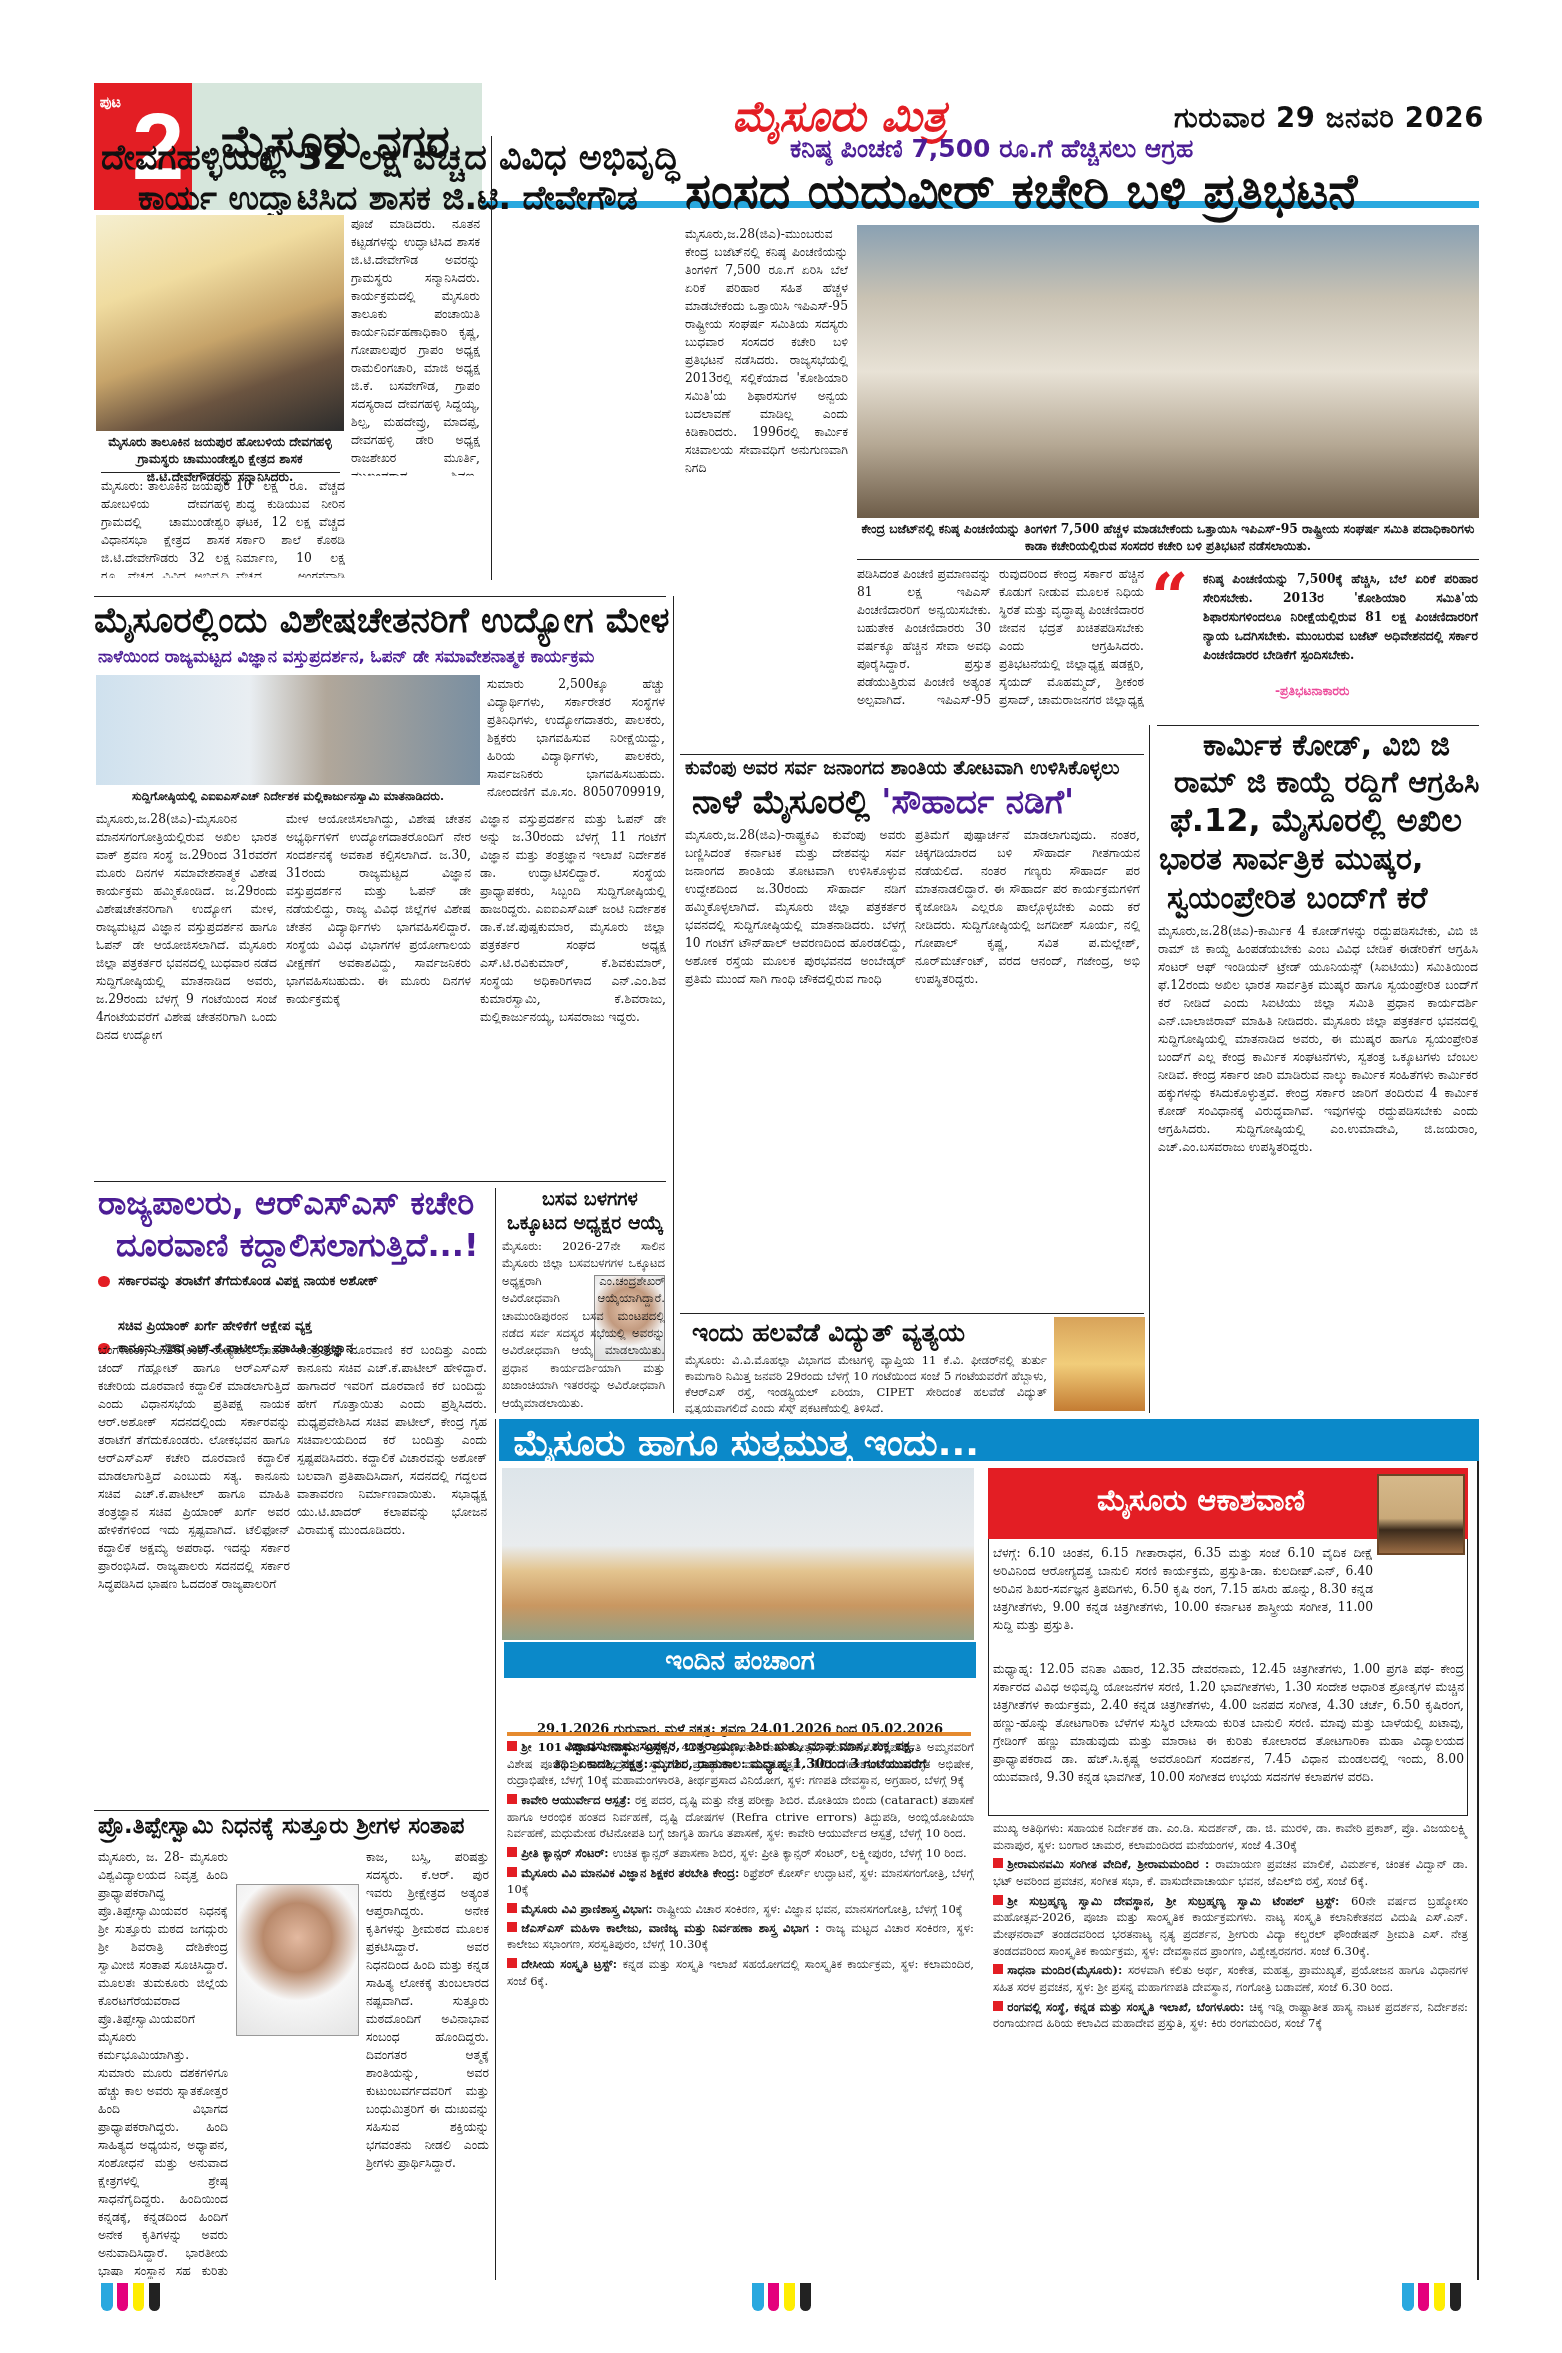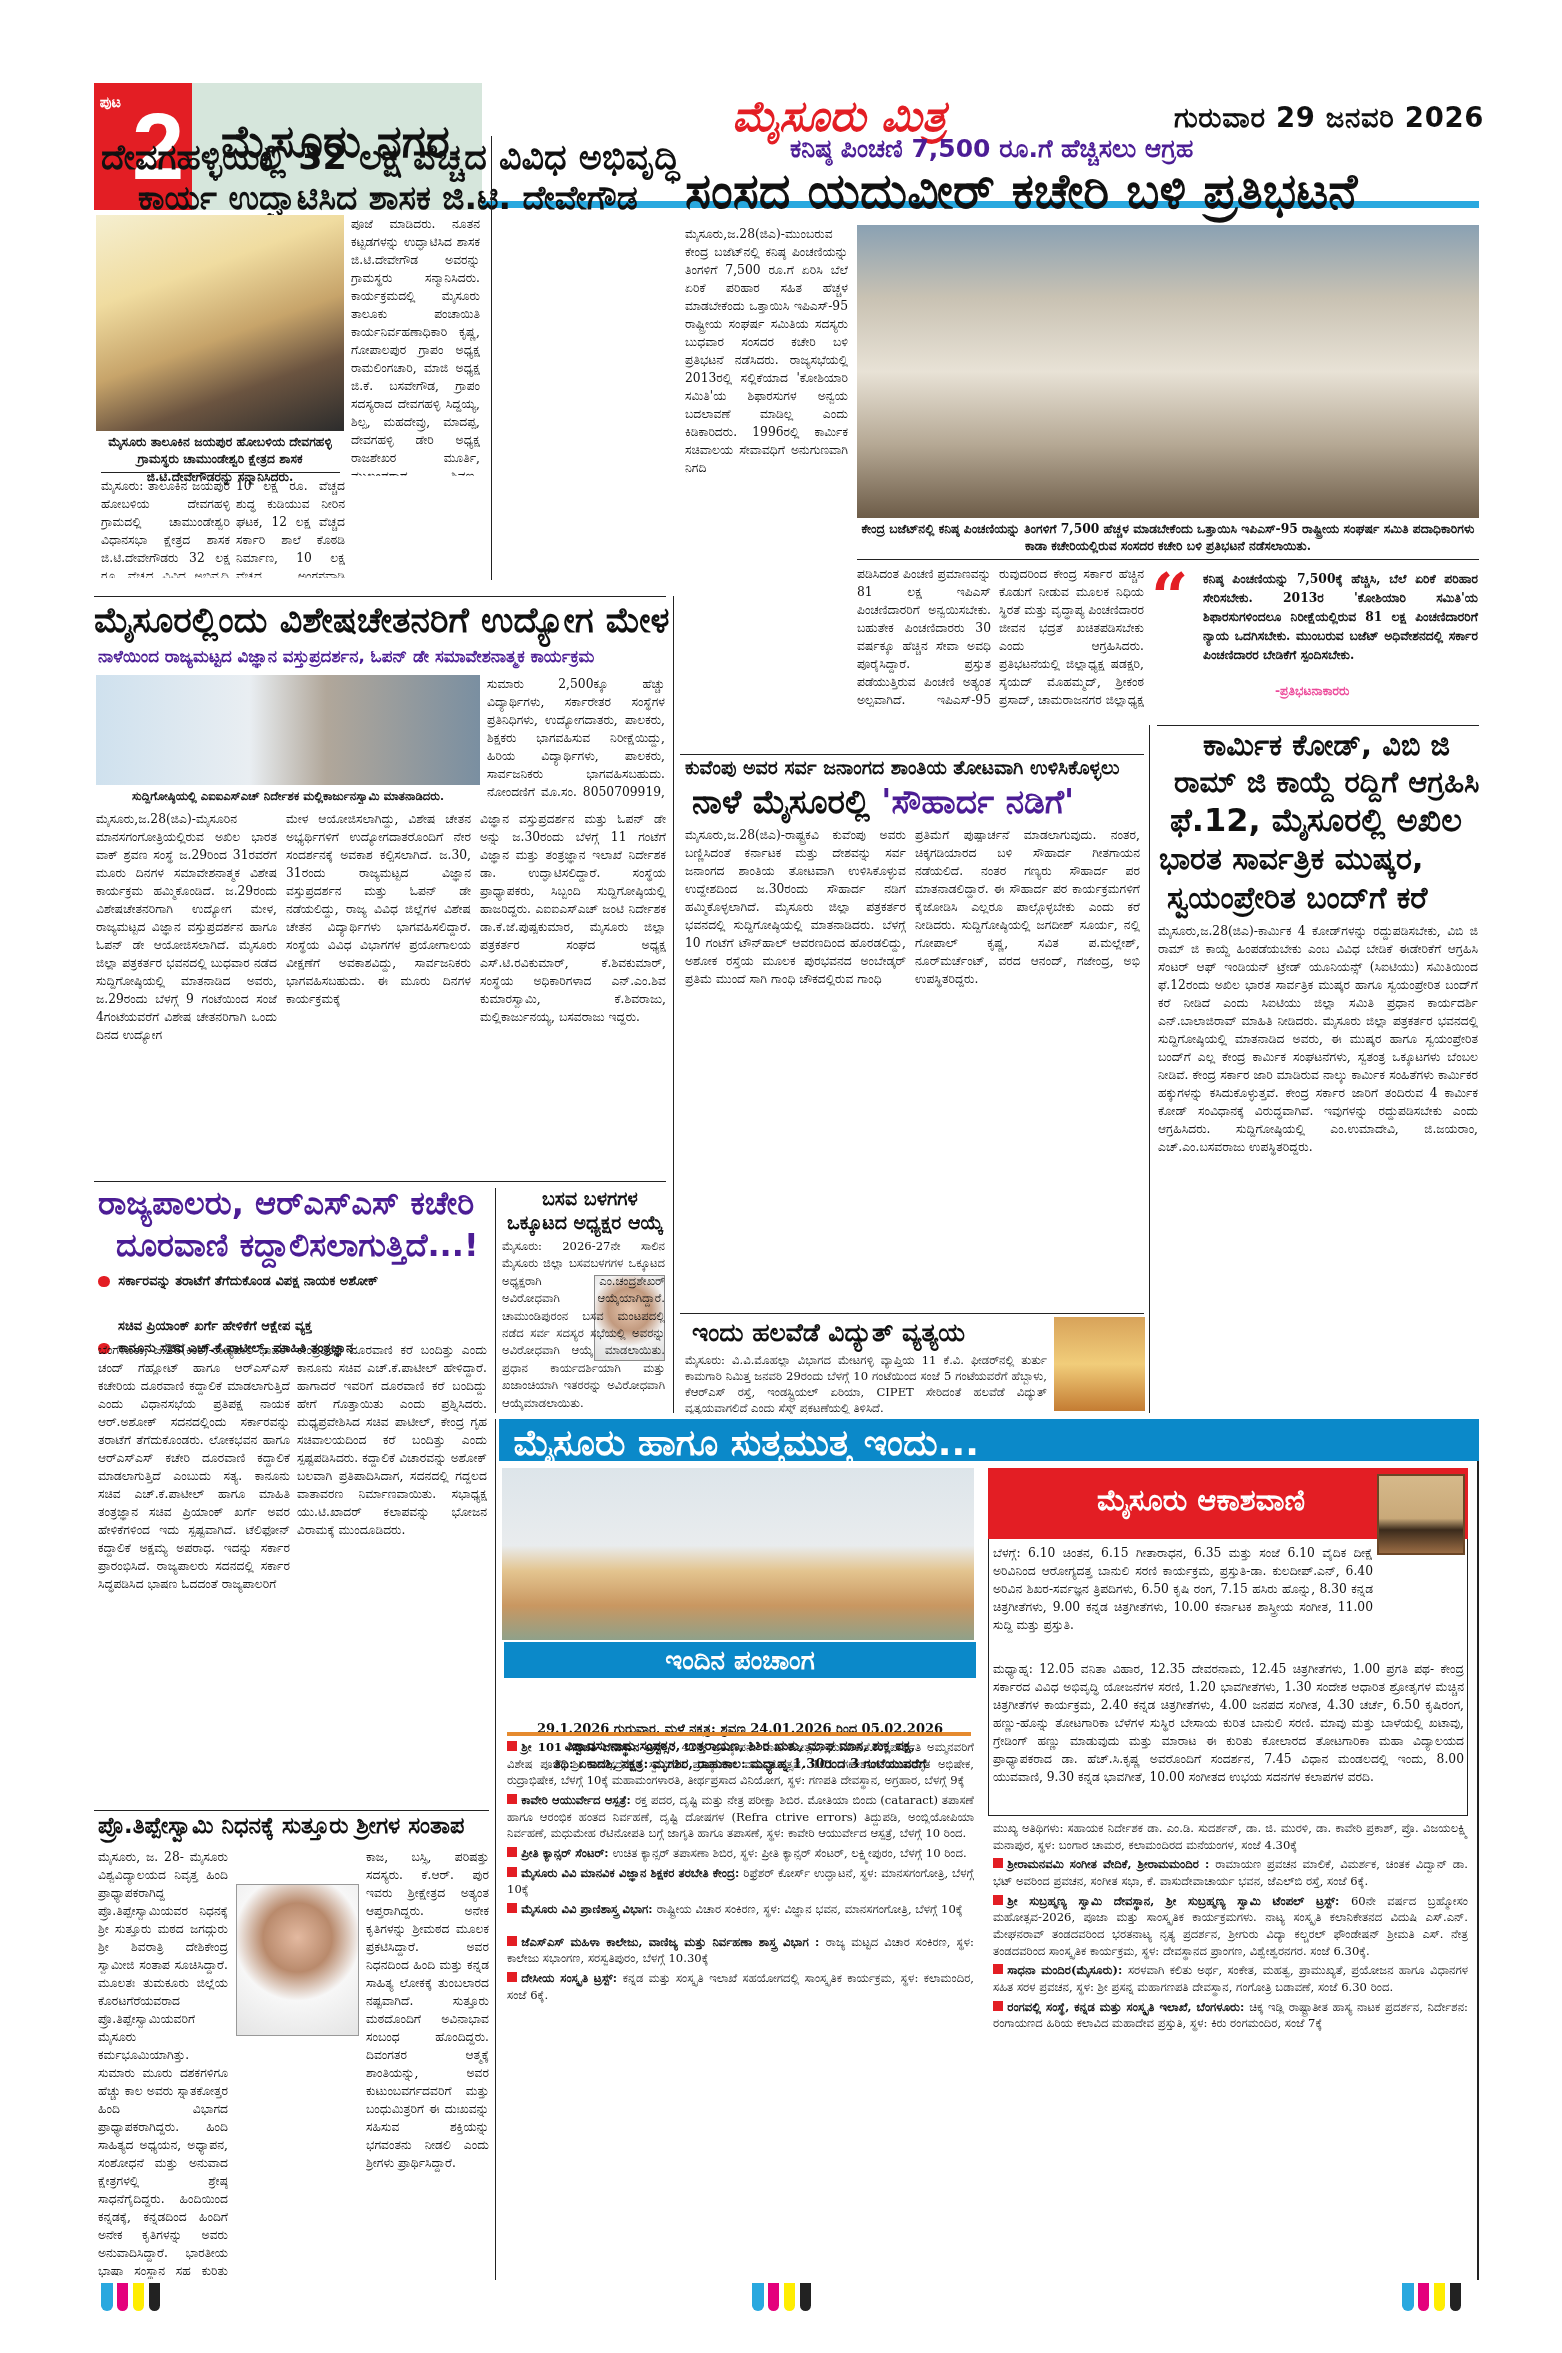--- a/index.html
+++ b/index.html
@@ -177,21 +177,21 @@
   <div>ವಿಶ್ವಾವಸು ನಾಮ ಸಂವತ್ಸರ, ಉತ್ತರಾಯಣ, ಶಿಶಿರ ಋತು, ಮಾಘ ಮಾಸ, ಶುಕ್ಲ ಪಕ್ಷ,</div>
   <div>ತಿಥಿ: ಏಕಾದಶಿ, ನಕ್ಷತ್ರ: ಮೃಗಶಿರ, ರಾಹುಕಾಲ: ಮಧ್ಯಾಹ್ನ 1.30ರಿಂದ 3 ಗಂಟೆಯುವರೆಗೆ</div>
 </div>
 <div class="abs orange-rule"></div>
 
 <div class="abs evt" id="events-left" style="left:507px;top:1739px;width:467px;height:536px;font-size:11.6px;line-height:16.7px;">
     <div style="margin-bottom: 2.9px;"><span class="sq"></span><b>ಶ್ರೀ 101 ಗಣಪತಿ ದೇವಸ್ಥಾನ ಟ್ರಸ್ಟ್ : </b><span>42ನೇ ಪ್ರತಿಷ್ಠಾಪನಾ ವಾರ್ಷಿಕೋತ್ಸವ, ಮುಡುಕುತೊರೆ ಪಾರ್ವತಿ ಅಮ್ಮನವರಿಗೆ ವಿಶೇಷ ಪೂಜೆ, ಶ್ರೀ ವೀರಭದ್ರೇಶ್ವರ ಸ್ವಾಮಿಯ ಪ್ರತಿಷ್ಠಾಪನಾ ವಾರ್ಷಿಕೋತ್ಸವ, 101 ಗಣೇಶನಿಗೆ ಪಂಚಾಮೃತ ಅಭಿಷೇಕ, ರುದ್ರಾಭಿಷೇಕ, ಬೆಳಗ್ಗೆ 10ಕ್ಕೆ ಮಹಾಮಂಗಳಾರತಿ, ತೀರ್ಥಪ್ರಸಾದ ವಿನಿಯೋಗ, ಸ್ಥಳ: ಗಣಪತಿ ದೇವಸ್ಥಾನ, ಅಗ್ರಹಾರ, ಬೆಳಗ್ಗೆ 9ಕ್ಕೆ</span></div>
     <div style="margin-bottom: 2.9px;"><span class="sq"></span><b>ಕಾವೇರಿ ಆಯುರ್ವೇದ ಆಸ್ಪತ್ರೆ: </b><span>ರಕ್ತ ಪದರ, ದೃಷ್ಟಿ ಮತ್ತು ನೇತ್ರ ಪರೀಕ್ಷಾ ಶಿಬಿರ. ಮೋತಿಯಾ ಬಿಂದು (cataract) ತಪಾಸಣೆ ಹಾಗೂ ಆರಂಭಿಕ ಹಂತದ ನಿರ್ವಹಣೆ, ದೃಷ್ಟಿ ದೋಷಗಳ (Refra ctrive errors) ತಿದ್ದುಪಡಿ, ಅಂಬ್ಲಿಯೋಪಿಯಾ ನಿರ್ವಹಣೆ, ಮಧುಮೇಹ ರೆಟಿನೋಪತಿ ಬಗ್ಗೆ ಜಾಗೃತಿ ಹಾಗೂ ತಪಾಸಣೆ, ಸ್ಥಳ: ಕಾವೇರಿ ಆಯುರ್ವೇದ ಆಸ್ಪತ್ರೆ, ಬೆಳಗ್ಗೆ 10 ರಿಂದ.</span></div>
     <div style="margin-bottom: 2.9px;"><span class="sq"></span><b>ಪ್ರೀತಿ ಕ್ಯಾನ್ಸರ್ ಸೆಂಟರ್: </b><span>ಉಚಿತ ಕ್ಯಾನ್ಸರ್ ತಪಾಸಣಾ ಶಿಬಿರ, ಸ್ಥಳ: ಪ್ರೀತಿ ಕ್ಯಾನ್ಸರ್ ಸೆಂಟರ್, ಲಕ್ಷ್ಮೀಪುರಂ, ಬೆಳಗ್ಗೆ 10 ರಿಂದ.</span></div>
     <div style="margin-bottom: 2.9px;"><span class="sq"></span><b>ಮೈಸೂರು ವಿವಿ ಮಾನವಿಕ ವಿಜ್ಞಾನ ಶಿಕ್ಷಕರ ತರಬೇತಿ ಕೇಂದ್ರ: </b><span>ರಿಫ್ರೆಶರ್ ಕೋರ್ಸ್ ಉದ್ಘಾಟನೆ, ಸ್ಥಳ: ಮಾನಸಗಂಗೋತ್ರಿ, ಬೆಳಗ್ಗೆ 10ಕ್ಕೆ</span></div>
-    <div style="margin-bottom: 16px;"><span class="sq"></span><b>ಮೈಸೂರು ವಿವಿ ಪ್ರಾಣಿಶಾಸ್ತ್ರ ವಿಭಾಗ: </b><span>ರಾಷ್ಟ್ರೀಯ ವಿಚಾರ ಸಂಕಿರಣ, ಸ್ಥಳ: ವಿಜ್ಞಾನ ಭವನ, ಮಾನಸಗಂಗೋತ್ರಿ, ಬೆಳಗ್ಗೆ 10ಕ್ಕೆ</span></div>
+    <div style="margin-bottom: 2px;"><span class="sq"></span><b>ಮೈಸೂರು ವಿವಿ ಪ್ರಾಣಿಶಾಸ್ತ್ರ ವಿಭಾಗ: </b><span>ರಾಷ್ಟ್ರೀಯ ವಿಚಾರ ಸಂಕಿರಣ, ಸ್ಥಳ: ವಿಜ್ಞಾನ ಭವನ, ಮಾನಸಗಂಗೋತ್ರಿ, ಬೆಳಗ್ಗೆ 10ಕ್ಕೆ</span></div>
     <div style="margin-bottom: 2.9px;"><span class="sq"></span><b>ಜೆಎಸ್‌ಎಸ್ ಮಹಿಳಾ ಕಾಲೇಜು, ವಾಣಿಜ್ಯ ಮತ್ತು ನಿರ್ವಹಣಾ ಶಾಸ್ತ್ರ ವಿಭಾಗ : </b><span>ರಾಜ್ಯ ಮಟ್ಟದ ವಿಚಾರ ಸಂಕಿರಣ, ಸ್ಥಳ: ಕಾಲೇಜು ಸಭಾಂಗಣ, ಸರಸ್ವತಿಪುರಂ, ಬೆಳಗ್ಗೆ 10.30ಕ್ಕೆ</span></div>
     <div style="margin-bottom: 2.9px;"><span class="sq"></span><b>ದೇಸೀಯ ಸಂಸ್ಕೃತಿ ಟ್ರಸ್ಟ್: </b><span>ಕನ್ನಡ ಮತ್ತು ಸಂಸ್ಕೃತಿ ಇಲಾಖೆ ಸಹಯೋಗದಲ್ಲಿ ಸಾಂಸ್ಕೃತಿಕ ಕಾರ್ಯಕ್ರಮ, ಸ್ಥಳ: ಕಲಾಮಂದಿರ, ಸಂಜೆ 6ಕ್ಕೆ.</span></div>
   </div>
 <div class="abs evt" id="events-right" style="left:993px;top:1820px;width:475px;height:457px;font-size:11.6px;line-height:16.7px;">
     <div style="margin-bottom: 2.9px;"><span>ಮುಖ್ಯ ಅತಿಥಿಗಳು: ಸಹಾಯಕ ನಿರ್ದೇಶಕ ಡಾ. ಎಂ.ಡಿ. ಸುದರ್ಶನ್, ಡಾ. ಜಿ. ಮುರಳಿ, ಡಾ. ಕಾವೇರಿ ಪ್ರಕಾಶ್, ಪ್ರೊ. ವಿಜಯಲಕ್ಷ್ಮಿ ಮನಾಪುರ, ಸ್ಥಳ: ಬಂಗಾರ ಚಾಮರ, ಕಲಾಮಂದಿರದ ಮನೆಯಂಗಳ, ಸಂಜೆ 4.30ಕ್ಕೆ</span></div>
     <div style="margin-bottom: 2.9px;"><span class="sq"></span><b>ಶ್ರೀರಾಮನವಮಿ ಸಂಗೀತ ವೇದಿಕೆ, ಶ್ರೀರಾಮಮಂದಿರ : </b><span>ರಾಮಾಯಣ ಪ್ರವಚನ ಮಾಲಿಕೆ, ವಿಮರ್ಶಕ, ಚಿಂತಕ ವಿದ್ವಾನ್ ಡಾ. ಭಟ್ ಅವರಿಂದ ಪ್ರವಚನ, ಸಂಗೀತ ಸಭಾ, ಕೆ. ವಾಸುದೇವಾಚಾರ್ಯ ಭವನ, ಜೆಎಲ್‌ಬಿ ರಸ್ತೆ, ಸಂಜೆ 6ಕ್ಕೆ.</span></div>
     <div style="margin-bottom: 2.9px;"><span class="sq"></span><b>ಶ್ರೀ ಸುಬ್ರಹ್ಮಣ್ಯ ಸ್ವಾಮಿ ದೇವಸ್ಥಾನ, ಶ್ರೀ ಸುಬ್ರಹ್ಮಣ್ಯ ಸ್ವಾಮಿ ಟೆಂಪಲ್ ಟ್ರಸ್ಟ್: </b><span>60ನೇ ವರ್ಷದ ಬ್ರಹ್ಮೋಸಂ ಮಹೋತ್ಸವ-2026, ಪೂಜಾ ಮತ್ತು ಸಾಂಸ್ಕೃತಿಕ ಕಾರ್ಯಕ್ರಮಗಳು. ನಾಟ್ಯ ಸಂಸ್ಕೃತಿ ಕಲಾನಿಕೇತನದ ವಿದುಷಿ ಎಸ್.ಎನ್. ಮೇಘನರಾವ್ ತಂಡದವರಿಂದ ಭರತನಾಟ್ಯ ನೃತ್ಯ ಪ್ರದರ್ಶನ, ಶ್ರೀಗುರು ವಿದ್ಯಾ ಕಲ್ಚರಲ್ ಫೌಂಡೇಷನ್ ಶ್ರೀಮತಿ ಎಸ್. ನೇತ್ರ ತಂಡದವರಿಂದ ಸಾಂಸ್ಕೃತಿಕ ಕಾರ್ಯಕ್ರಮ, ಸ್ಥಳ: ದೇವಸ್ಥಾನದ ಪ್ರಾಂಗಣ, ವಿಶ್ವೇಶ್ವರನಗರ. ಸಂಜೆ 6.30ಕ್ಕೆ.</span></div>
     <div style="margin-bottom: 2.9px;"><span class="sq"></span><b>ಸಾಧನಾ ಮಂದಿರ(ಮೈಸೂರು): </b><span>ಸರಳವಾಗಿ ಕಲಿತು ಅರ್ಥ, ಸಂಕೇತ, ಮಹತ್ವ, ಪ್ರಾಮುಖ್ಯತೆ, ಪ್ರಯೋಜನ ಹಾಗೂ ವಿಧಾನಗಳ ಸಹಿತ ಸರಳ ಪ್ರವಚನ, ಸ್ಥಳ: ಶ್ರೀ ಪ್ರಸನ್ನ ಮಹಾಗಣಪತಿ ದೇವಸ್ಥಾನ, ಗಂಗೋತ್ರಿ ಬಡಾವಣೆ, ಸಂಜೆ 6.30 ರಿಂದ.</span></div>
     <div style="margin-bottom: 2.9px;"><span class="sq"></span><b>ರಂಗವಲ್ಲಿ ಸಂಸ್ಥೆ, ಕನ್ನಡ ಮತ್ತು ಸಂಸ್ಕೃತಿ ಇಲಾಖೆ, ಬೆಂಗಳೂರು: </b><span>ಚಿಕ್ಕ ಇಡ್ಲಿ ರಾಷ್ಟ್ರಾತೀತ ಹಾಸ್ಯ ನಾಟಕ ಪ್ರದರ್ಶನ, ನಿರ್ದೇಶನ: ರಂಗಾಯಣದ ಹಿರಿಯ ಕಲಾವಿದ ಮಹಾದೇವ ಪ್ರಸ್ತುತಿ, ಸ್ಥಳ: ಕಿರು ರಂಗಮಂದಿರ, ಸಂಜೆ 7ಕ್ಕೆ</span></div>
   </div>

